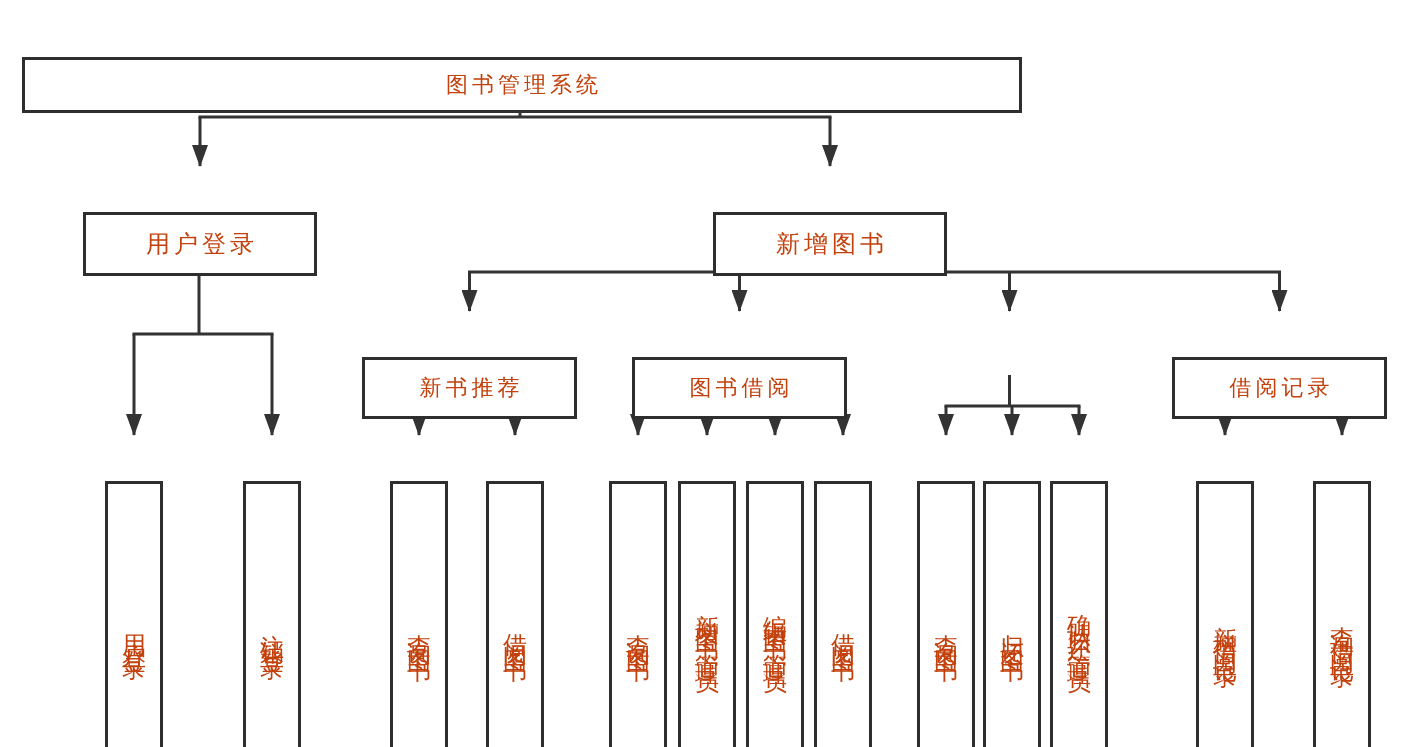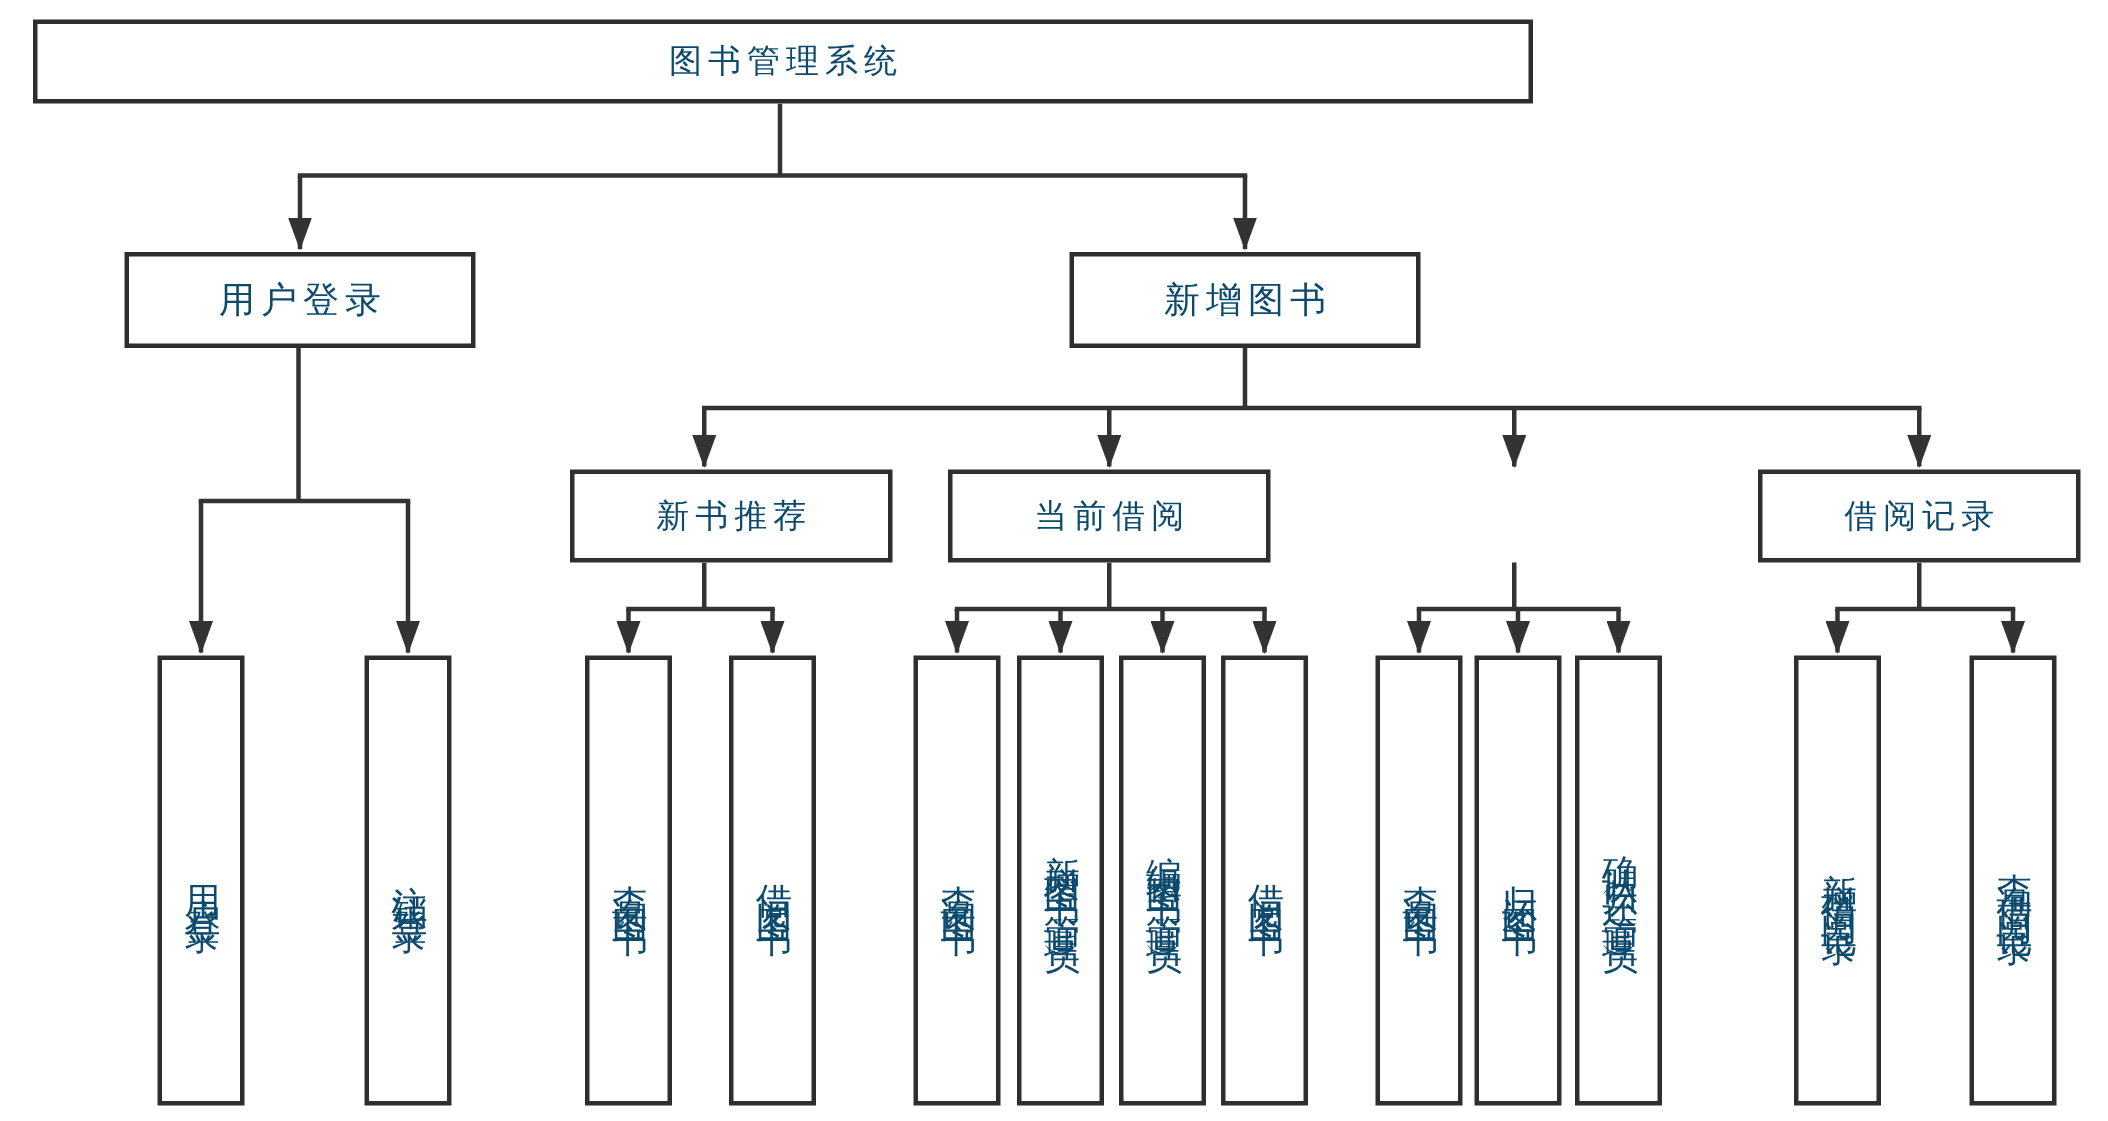--- a/index.html
+++ b/index.html
@@ -21,26 +21,27 @@
     top: 0;
     width: 1405px;
     height: 747px;
     pointer-events: none;
   }
   .box {
     position: absolute;
     box-sizing: border-box;
     background: #ffffff;
     border: 3px solid #2e2e2e;
-    color: #0c4a6e;
+    color: #c2410c;
     display: flex;
     align-items: center;
     justify-content: center;
     text-align: center;
     white-space: nowrap;
+    margin-top: 44px;
   }
   .box.h {
     letter-spacing: 4px;
     text-indent: 4px;
   }
   .root-box   { left: 22px;  top: 13px;  width: 1000px; height: 56px; font-size: 22px; }
   .l2-box     { top: 168px; width: 234px; height: 64px; font-size: 24px; }
   .l3-box     { top: 313px; width: 215px; height: 62px; font-size: 22px; }
   .leaf {
     top: 437px;
@@ -127,22 +128,22 @@
       <path d="M1225,406 L1225,435" marker-end="url(#ah)"></path>
       <path d="M1342,406 L1342,435" marker-end="url(#ah)"></path>
     </g>
   </svg>
 
   <div class="box h root-box">图书管理系统</div>
 
   <div class="box h l2-box" style="left:83px;">用户登录</div>
   <div class="box h l2-box" style="left:713px;">新增图书</div>
 
-  <div class="box h l3-box" style="left:380px;">新书推荐</div>
-  <div class="box h l3-box" style="left:632px;">当前借阅</div>
+  <div class="box h l3-box" style="left:362px;">新书推荐</div>
+  <div class="box h l3-box" style="left:632px;">图书借阅</div>
   <div class="box h l3-box" style="left:1172px;">借阅记录</div>
 
   <div class="box leaf" style="left:105px;">用户登录</div>
   <div class="box leaf" style="left:243px;">注销登录</div>
 
   <div class="box leaf" style="left:390px;">查询图书</div>
   <div class="box leaf" style="left:486px;">借阅图书</div>
 
   <div class="box leaf" style="left:609px;">查询图书</div>
   <div class="box leaf" style="left:678px;">新增图书（管理员）</div>

